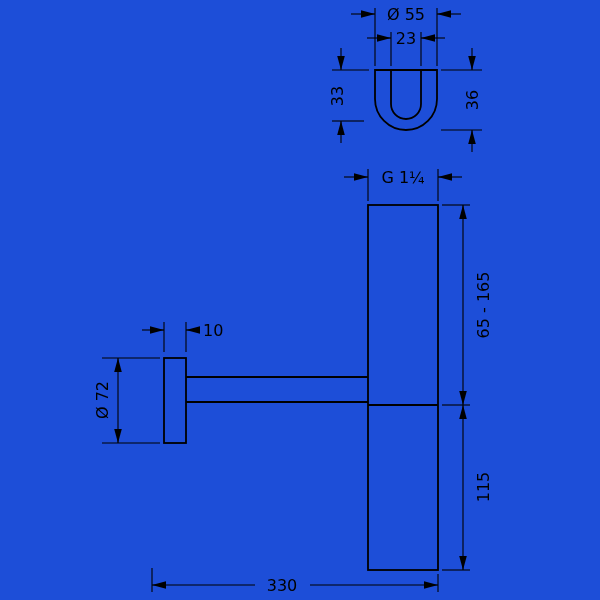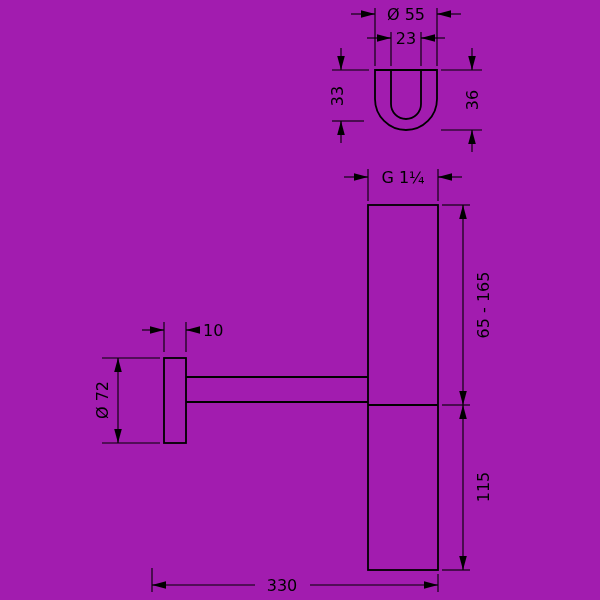--- a/index.html
+++ b/index.html
@@ -1,19 +1,19 @@
 <!DOCTYPE html>
 <html><head>
 <meta charset="utf-8">
 <style>
   html, body { margin: 0; padding: 0; background: #ffffff; }
   .sheet {
     width: 600px; height: 600px;
     position: relative;
-    background: #a21caf;
+    background: #1d4ed8;
     overflow: hidden;
   }
   svg { display: block; }
   text {
     font-family: "DejaVu Sans", "Liberation Sans", sans-serif;
     font-size: 16px;
     fill: #000000;
   }
   .obj { stroke: #000000; stroke-width: 1.8; fill: none; }
   .dim { stroke: #000000; stroke-width: 1.1; fill: none; }

